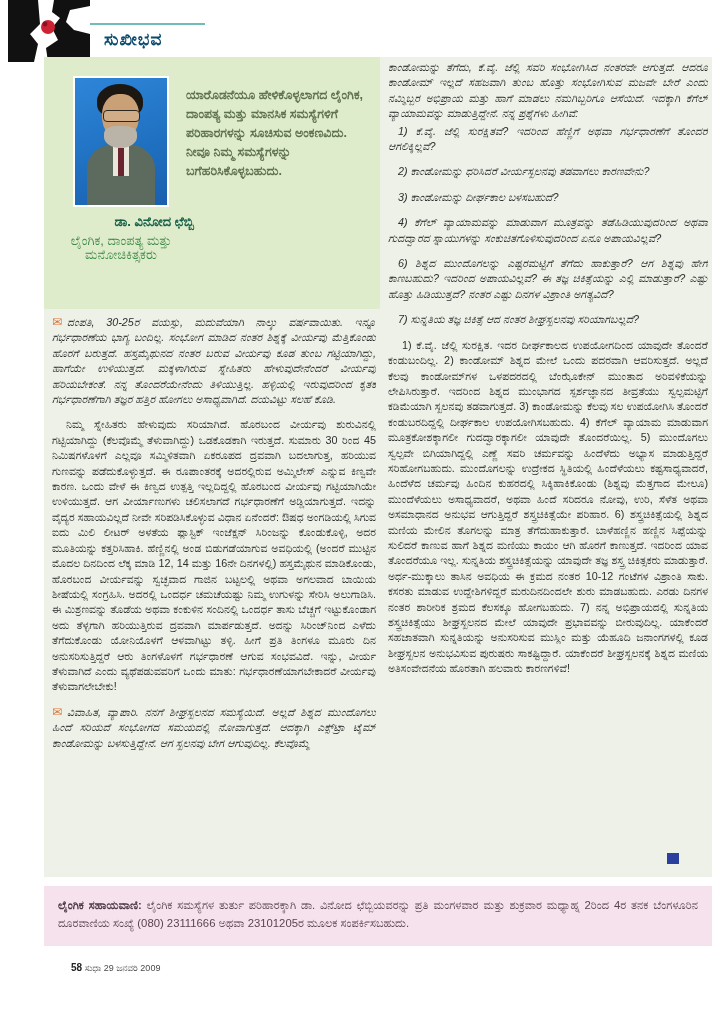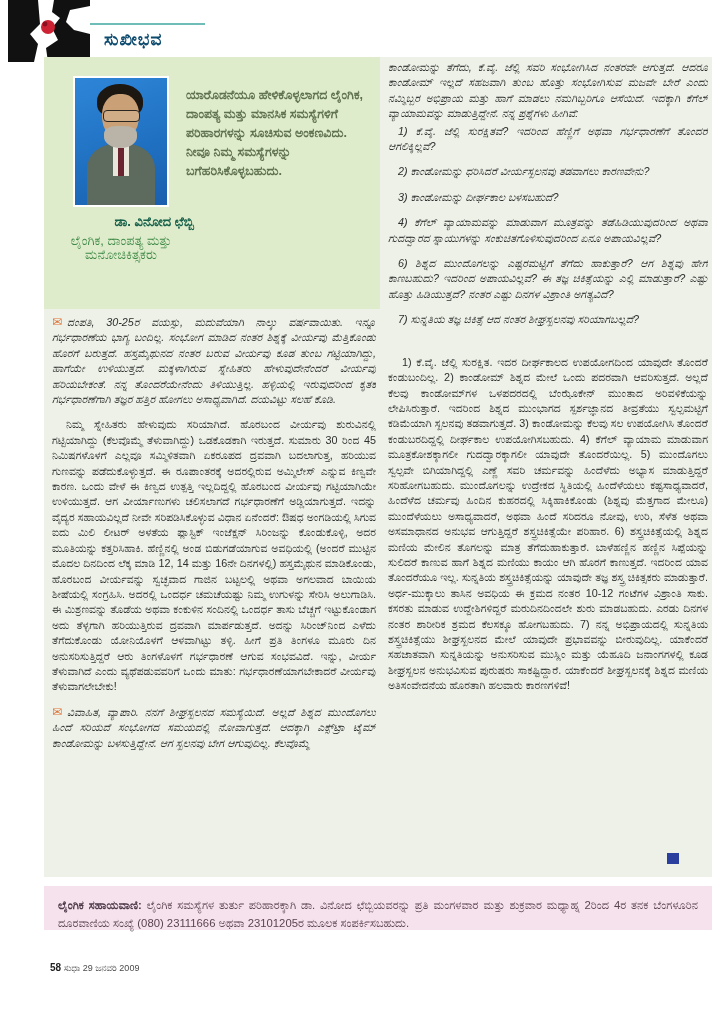--- a/index.html
+++ b/index.html
@@ -42,28 +42,28 @@
   #col-left{left:52px;top:315px;width:324px;height:560px;}
   #col-right{left:388px;top:60px;width:320px;height:800px;}
   .col p{margin:0 0 10px 0;text-align:justify;font-size:10.8px;line-height:15.4px;color:#2e2e2e;}
   .letter{font-style:italic;color:#3c4438;}
   .answer{text-indent:14px;}
   .qitem{margin:0;text-indent:10px;}
   .env{color:#e0763c;font-style:normal;font-size:12px;margin-right:5px;}
   #endmark{position:absolute;left:667px;top:853px;width:12px;height:11px;background:#2a3f9e;}
 
   
-  #helpline{position:absolute;left:44px;top:886px;width:668px;height:44px;background:#f6e2ed;
+  #helpline{position:absolute;left:44px;top:886px;width:668px;height:60px;background:#f6e2ed;
             box-sizing:border-box;padding:10px 14px 5px 14px;}
   #helpline p{margin:0;font-size:11.3px;line-height:18px;color:#5a4450;text-align:justify;}
   #helpline .hl-label{font-weight:bold;color:#4d3a49;}
   #address-line{position:absolute;left:44px;top:944px;width:668px;text-align:center;
                 font-size:10.3px;color:#3a3a3a;}
   #page-footer{position:absolute;left:50px;top:962px;font-size:9px;color:#4a4a4a;}
-  #page-footer b{font-size:10px;color:#222;}
+  #page-footer b{font-size:10px;color:#222;margin-left:21px;}
 </style>
 </head>
 <body>
 
 <div id="page">
 
   <svg id="logo" viewBox="0 0 82 62" xmlns="http://www.w3.org/2000/svg">
     <rect x="0" y="0" width="82" height="62" fill="#111111"></rect>
     <path d="M30 0 L46 0 L44 12 L52 18 L44 28 L50 40 L38 48 L40 62 L26 62 L30 44 L22 34 L32 24 Z" fill="#ffffff"></path>
     <path d="M62 10 L82 6 L82 34 L66 30 L58 22 Z" fill="#ffffff"></path>
@@ -98,21 +98,21 @@
     <p class="letter"><span class="env">✉</span><span>ವಿವಾಹಿತ, ವ್ಯಾಪಾರಿ. ನನಗೆ ಶೀಘ್ರಸ್ಖಲನದ ಸಮಸ್ಯೆಯಿದೆ. ಅಲ್ಲದೆ ಶಿಶ್ನದ ಮುಂದೊಗಲು ಹಿಂದೆ ಸರಿಯದೆ ಸಂಭೋಗದ ಸಮಯದಲ್ಲಿ ನೋವಾಗುತ್ತದೆ. ಆದಕ್ಕಾಗಿ ಎಕ್ಸ್‌ಟ್ರಾ ಟೈಮ್ ಕಾಂಡೋಮನ್ನು ಬಳಸುತ್ತಿದ್ದೇನೆ. ಆಗ ಸ್ಖಲನವು ಬೇಗ ಆಗುವುದಿಲ್ಲ. ಕೆಲವೊಮ್ಮೆ</span></p>
   </div>
 
   <div id="col-right" class="col">
     <p class="letter" style="margin-bottom:2px;">ಕಾಂಡೋಮನ್ನು ತೆಗೆದು, ಕೆ.ವೈ. ಜೆಲ್ಲಿ ಸವರಿ ಸಂಭೋಗಿಸಿದ ನಂತರವೇ ಆಗುತ್ತದೆ. ಆದರೂ ಕಾಂಡೋಮ್ ಇಲ್ಲದೆ ಸಹಜವಾಗಿ ತುಂಬ ಹೊತ್ತು ಸಂಭೋಗಿಸುವ ಮಜವೇ ಬೇರೆ ಎಂದು ನಮ್ಮಿಬ್ಬರ ಅಭಿಪ್ರಾಯ ಮತ್ತು ಹಾಗೆ ಮಾಡಲು ನಮಗಿಬ್ಬರಿಗೂ ಆಸೆಯಿದೆ. ಇದಕ್ಕಾಗಿ ಕೆಗೆಲ್ ವ್ಯಾಯಾಮವನ್ನು ಮಾಡುತ್ತಿದ್ದೇನೆ. ನನ್ನ ಪ್ರಶ್ನೆಗಳು ಹೀಗಿವೆ:</p>
     <p class="letter qitem">1) ಕೆ.ವೈ. ಜೆಲ್ಲಿ ಸುರಕ್ಷಿತವೆ? ಇದರಿಂದ ಹೆಣ್ಣಿಗೆ ಅಥವಾ ಗರ್ಭಧಾರಣೆಗೆ ತೊಂದರೆ ಆಗಲಿಕ್ಕಿಲ್ಲವೆ?</p>
     <p class="letter qitem">2) ಕಾಂಡೋಮನ್ನು ಧರಿಸಿದರೆ ವೀರ್ಯಸ್ಖಲನವು ತಡವಾಗಲು ಕಾರಣವೇನು?</p>
     <p class="letter qitem">3) ಕಾಂಡೋಮನ್ನು ದೀರ್ಘಕಾಲ ಬಳಸಬಹುದೆ?</p>
     <p class="letter qitem">4) ಕೆಗೆಲ್ ವ್ಯಾಯಾಮವನ್ನು ಮಾಡುವಾಗ ಮೂತ್ರವನ್ನು ತಡೆಹಿಡಿಯುವುದರಿಂದ ಅಥವಾ ಗುದದ್ವಾರದ ಸ್ನಾಯುಗಳನ್ನು ಸಂಕುಚಿತಗೊಳಿಸುವುದರಿಂದ ಏನೂ ಅಪಾಯವಿಲ್ಲವೆ?</p>
     <p class="letter qitem">6) ಶಿಶ್ನದ ಮುಂದೊಗಲನ್ನು ಎಷ್ಟರಮಟ್ಟಿಗೆ ತೆಗೆದು ಹಾಕುತ್ತಾರೆ? ಆಗ ಶಿಶ್ನವು ಹೇಗೆ ಕಾಣಬಹುದು? ಇದರಿಂದ ಅಪಾಯವಿಲ್ಲವೆ? ಈ ತಜ್ಞ ಚಿಕಿತ್ಸೆಯನ್ನು ಎಲ್ಲಿ ಮಾಡುತ್ತಾರೆ? ಎಷ್ಟು ಹೊತ್ತು ಹಿಡಿಯುತ್ತದೆ? ನಂತರ ಎಷ್ಟು ದಿನಗಳ ವಿಶ್ರಾಂತಿ ಅಗತ್ಯವಿದೆ?</p>
-    <p class="letter qitem" style="margin-bottom:27px;">7) ಸುನ್ನತಿಯ ತಜ್ಞ ಚಿಕಿತ್ಸೆ ಆದ ನಂತರ ಶೀಘ್ರಸ್ಖಲನವು ಸರಿಯಾಗಬಲ್ಲದೆ?</p>
+    <p class="letter qitem" style="margin-bottom:10px;">7) ಸುನ್ನತಿಯ ತಜ್ಞ ಚಿಕಿತ್ಸೆ ಆದ ನಂತರ ಶೀಘ್ರಸ್ಖಲನವು ಸರಿಯಾಗಬಲ್ಲದೆ?</p>
     <p class="answer">1) ಕೆ.ವೈ. ಜೆಲ್ಲಿ ಸುರಕ್ಷಿತ. ಇದರ ದೀರ್ಘಕಾಲದ ಉಪಯೋಗದಿಂದ ಯಾವುದೇ ತೊಂದರೆ ಕಂಡುಬಂದಿಲ್ಲ. 2) ಕಾಂಡೋಮ್ ಶಿಶ್ನದ ಮೇಲೆ ಒಂದು ಪದರವಾಗಿ ಆವರಿಸುತ್ತದೆ. ಅಲ್ಲದೆ ಕೆಲವು ಕಾಂಡೋಮ್‌ಗಳ ಒಳಪದರದಲ್ಲಿ ಬೆಂಝೊಕೇನ್ ಮುಂತಾದ ಅರಿವಳಿಕೆಯನ್ನು ಲೇಪಿಸಿರುತ್ತಾರೆ. ಇದರಿಂದ ಶಿಶ್ನದ ಮುಂಭಾಗದ ಸ್ಪರ್ಶಜ್ಞಾನದ ತೀವ್ರತೆಯು ಸ್ವಲ್ಪಮಟ್ಟಿಗೆ ಕಡಿಮೆಯಾಗಿ ಸ್ಖಲನವು ತಡವಾಗುತ್ತದೆ. 3) ಕಾಂಡೋಮನ್ನು ಕೆಲವು ಸಲ ಉಪಯೋಗಿಸಿ ತೊಂದರೆ ಕಂಡುಬರದಿದ್ದಲ್ಲಿ ದೀರ್ಘಕಾಲ ಉಪಯೋಗಿಸಬಹುದು. 4) ಕೆಗೆಲ್ ವ್ಯಾಯಾಮ ಮಾಡುವಾಗ ಮೂತ್ರಕೋಶಕ್ಕಾಗಲೀ ಗುದದ್ವಾರಕ್ಕಾಗಲೀ ಯಾವುದೇ ತೊಂದರೆಯಿಲ್ಲ. 5) ಮುಂದೊಗಲು ಸ್ವಲ್ಪವೇ ಬಿಗಿಯಾಗಿದ್ದಲ್ಲಿ ಎಣ್ಣೆ ಸವರಿ ಚರ್ಮವನ್ನು ಹಿಂದೆಳೆದು ಅಭ್ಯಾಸ ಮಾಡುತ್ತಿದ್ದರೆ ಸರಿಹೋಗಬಹುದು. ಮುಂದೊಗಲನ್ನು ಉದ್ರೇಕದ ಸ್ಥಿತಿಯಲ್ಲಿ ಹಿಂದೆಳೆಯಲು ಕಷ್ಟಸಾಧ್ಯವಾದರೆ, ಹಿಂದೆಳೆದ ಚರ್ಮವು ಹಿಂದಿನ ಕುಹರದಲ್ಲಿ ಸಿಕ್ಕಿಹಾಕಿಕೊಂಡು (ಶಿಶ್ನವು ಮೆತ್ತಗಾದ ಮೇಲೂ) ಮುಂದೆಳೆಯಲು ಅಸಾಧ್ಯವಾದರೆ, ಅಥವಾ ಹಿಂದೆ ಸರಿದರೂ ನೋವು, ಉರಿ, ಸೆಳೆತ ಅಥವಾ ಅಸಮಾಧಾನದ ಅನುಭವ ಆಗುತ್ತಿದ್ದರೆ ಶಸ್ತ್ರಚಿಕಿತ್ಸೆಯೇ ಪರಿಹಾರ. 6) ಶಸ್ತ್ರಚಿಕಿತ್ಸೆಯಲ್ಲಿ ಶಿಶ್ನದ ಮಣಿಯ ಮೇಲಿನ ತೊಗಲನ್ನು ಮಾತ್ರ ತೆಗೆದುಹಾಕುತ್ತಾರೆ. ಬಾಳೆಹಣ್ಣಿನ ಹಣ್ಣಿನ ಸಿಪ್ಪೆಯನ್ನು ಸುಲಿದರೆ ಕಾಣುವ ಹಾಗೆ ಶಿಶ್ನದ ಮಣಿಯು ಕಾಯಂ ಆಗಿ ಹೊರಗೆ ಕಾಣುತ್ತದೆ. ಇದರಿಂದ ಯಾವ ತೊಂದರೆಯೂ ಇಲ್ಲ. ಸುನ್ನತಿಯ ಶಸ್ತ್ರಚಿಕಿತ್ಸೆಯನ್ನು ಯಾವುದೇ ತಜ್ಞ ಶಸ್ತ್ರ ಚಿಕಿತ್ಸಕರು ಮಾಡುತ್ತಾರೆ. ಅರ್ಧ-ಮುಕ್ಕಾಲು ತಾಸಿನ ಅವಧಿಯ ಈ ಕ್ರಮದ ನಂತರ 10-12 ಗಂಟೆಗಳ ವಿಶ್ರಾಂತಿ ಸಾಕು. ಕಸರತು ಮಾಡುವ ಉದ್ದೇಶಿಗಳಿದ್ದರೆ ಮರುದಿನದಿಂದಲೇ ಶುರು ಮಾಡಬಹುದು. ಎರಡು ದಿನಗಳ ನಂತರ ಶಾರೀರಿಕ ಶ್ರಮದ ಕೆಲಸಕ್ಕೂ ಹೋಗಬಹುದು. 7) ನನ್ನ ಅಭಿಪ್ರಾಯದಲ್ಲಿ ಸುನ್ನತಿಯ ಶಸ್ತ್ರಚಿಕಿತ್ಸೆಯು ಶೀಘ್ರಸ್ಖಲನದ ಮೇಲೆ ಯಾವುದೇ ಪ್ರಭಾವವನ್ನು ಬೀರುವುದಿಲ್ಲ. ಯಾಕೆಂದರೆ ಸಹಜಾತವಾಗಿ ಸುನ್ನತಿಯನ್ನು ಅನುಸರಿಸುವ ಮುಸ್ಲಿಂ ಮತ್ತು ಯೆಹೂದಿ ಜನಾಂಗಗಳಲ್ಲಿ ಕೂಡ ಶೀಘ್ರಸ್ಖಲನ ಅನುಭವಿಸುವ ಪುರುಷರು ಸಾಕಷ್ಟಿದ್ದಾರೆ. ಯಾಕೆಂದರೆ ಶೀಘ್ರಸ್ಖಲನಕ್ಕೆ ಶಿಶ್ನದ ಮಣಿಯ ಅತಿಸಂವೇದನೆಯ ಹೊರತಾಗಿ ಹಲವಾರು ಕಾರಣಗಳಿವೆ!</p>
   </div>
 
   <div id="endmark"></div>
 
   <div id="helpline">
     <p><span class="hl-label">ಲೈಂಗಿಕ ಸಹಾಯವಾಣಿ:</span> <span>ಲೈಂಗಿಕ ಸಮಸ್ಯೆಗಳ ತುರ್ತು ಪರಿಹಾರಕ್ಕಾಗಿ ಡಾ. ವಿನೋದ ಛೆಬ್ಬಿಯವರನ್ನು ಪ್ರತಿ ಮಂಗಳವಾರ ಮತ್ತು ಶುಕ್ರವಾರ ಮಧ್ಯಾಹ್ನ 2ರಿಂದ 4ರ ತನಕ ಬೆಂಗಳೂರಿನ ದೂರವಾಣಿಯ ಸಂಖ್ಯೆ (080) 23111666 ಅಥವಾ 23101205ರ ಮೂಲಕ ಸಂಪರ್ಕಿಸಬಹುದು.</span></p>
   </div>
 
 

